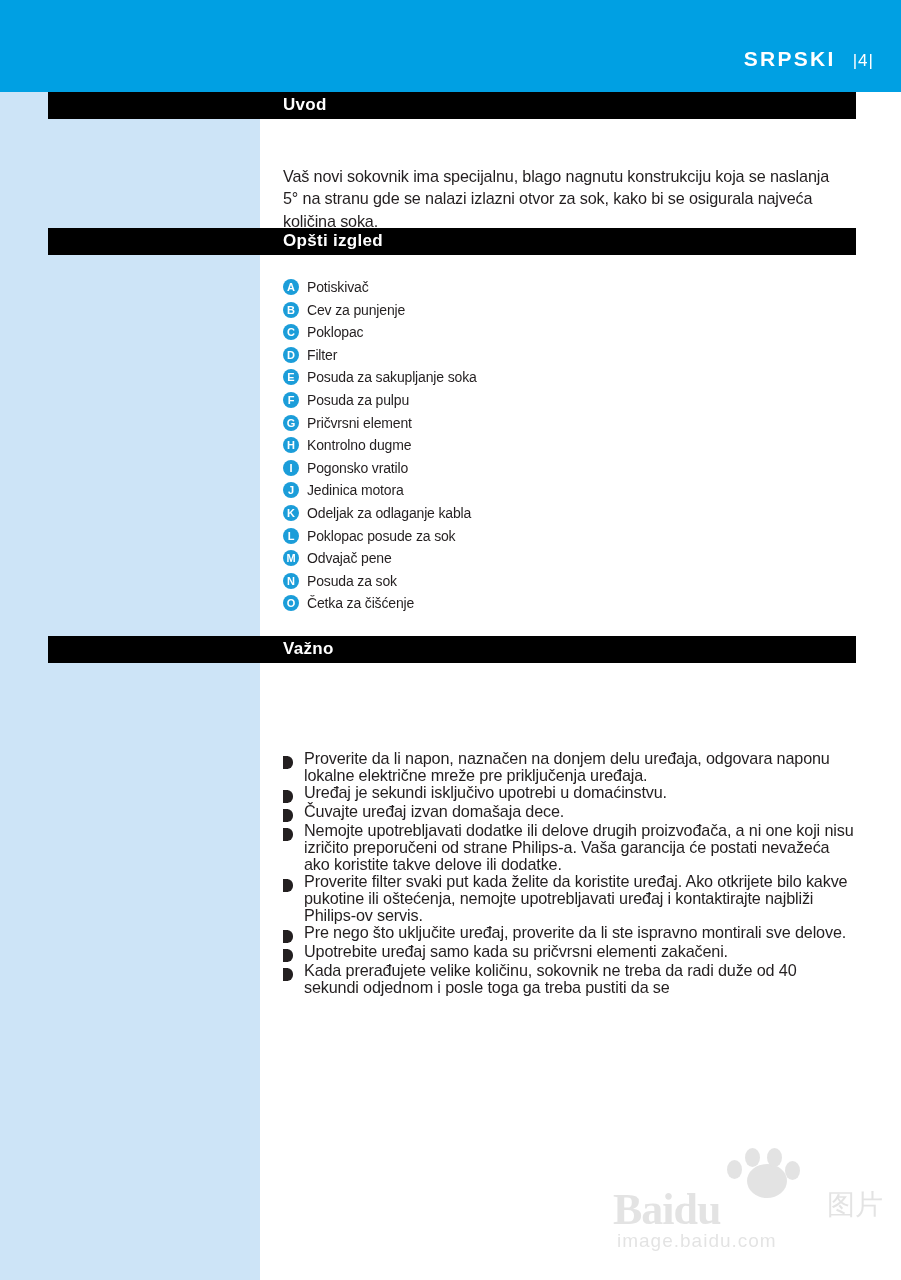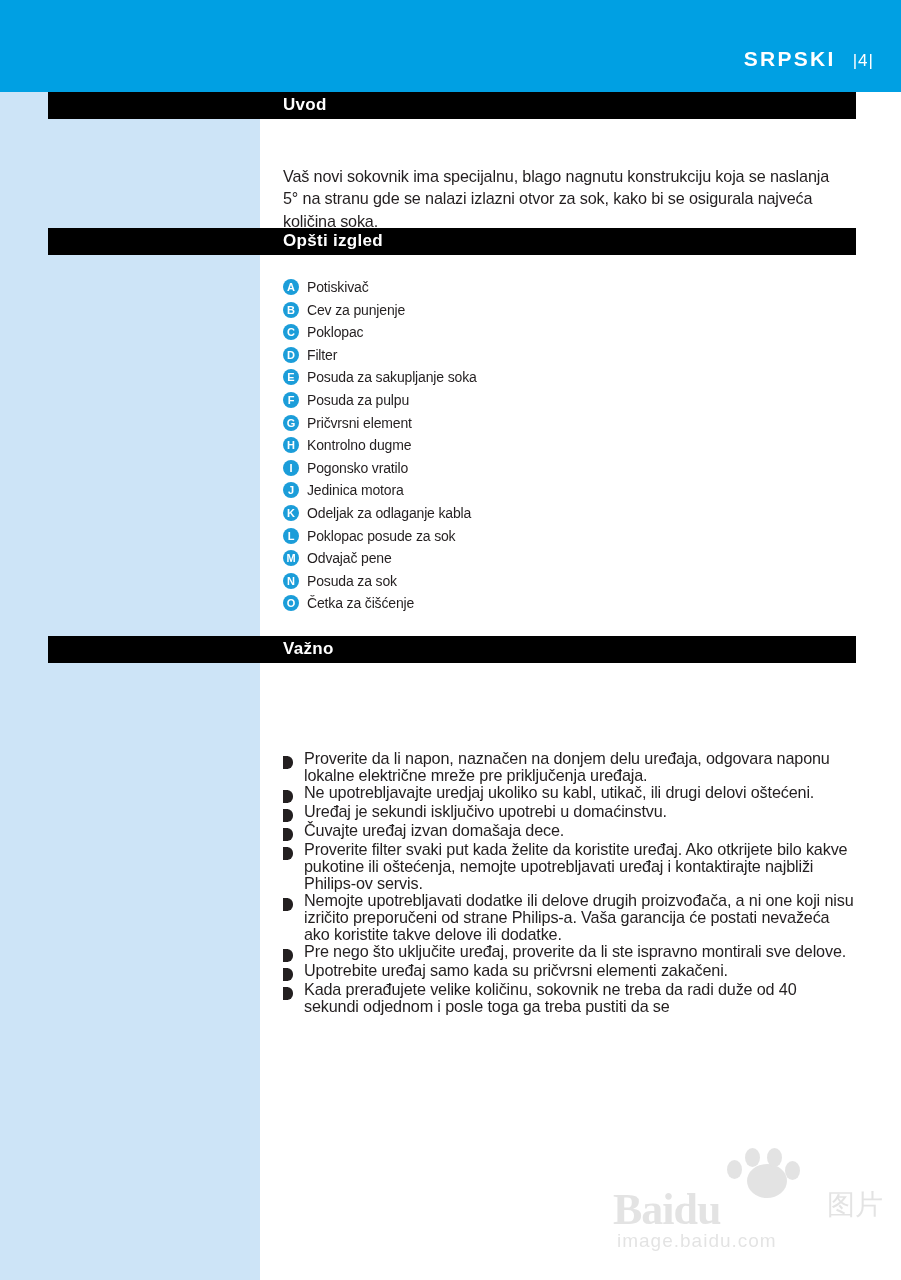--- a/index.html
+++ b/index.html
@@ -323,37 +323,33 @@
       <span class="section-title">Važno</span>
     </div>
 
     <div id="warning-list">
         <div class="warn-row">
           <span class="warn-bullet"></span>
           <span class="warn-text">Proverite da li napon, naznačen na donjem delu uređaja, odgovara naponu lokalne električne mreže pre priključenja uređaja.</span>
         </div>
         <div class="warn-row">
           <span class="warn-bullet"></span>
-          <span class="warn-text">Ne upotrebljavajte uredjaj ukoliko su kabl, utikač, ili drugi delovi oštećeni.</span>
-        </div>
-        <div class="warn-row">
-          <span class="warn-bullet"></span>
           <span class="warn-text">Uređaj je sekundi isključivo upotrebi u domaćinstvu.</span>
         </div>
         <div class="warn-row">
           <span class="warn-bullet"></span>
           <span class="warn-text">Čuvajte uređaj izvan domašaja dece.</span>
         </div>
         <div class="warn-row">
           <span class="warn-bullet"></span>
+          <span class="warn-text">Nemojte upotrebljavati dodatke ili delove drugih proizvođača, a ni one koji nisu izričito preporučeni od strane Philips-a. Vaša garancija će postati nevažeća ako koristite takve delove ili dodatke.</span>
+        </div>
+        <div class="warn-row">
+          <span class="warn-bullet"></span>
           <span class="warn-text">Proverite filter svaki put kada želite da koristite uređaj. Ako otkrijete bilo kakve pukotine ili oštećenja, nemojte upotrebljavati uređaj i kontaktirajte najbliži Philips-ov servis.</span>
-        </div>
-        <div class="warn-row">
-          <span class="warn-bullet"></span>
-          <span class="warn-text">Nemojte upotrebljavati dodatke ili delove drugih proizvođača, a ni one koji nisu izričito preporučeni od strane Philips-a. Vaša garancija će postati nevažeća ako koristite takve delove ili dodatke.</span>
         </div>
         <div class="warn-row">
           <span class="warn-bullet"></span>
           <span class="warn-text">Pre nego što uključite uređaj, proverite da li ste ispravno montirali sve delove.</span>
         </div>
         <div class="warn-row">
           <span class="warn-bullet"></span>
           <span class="warn-text">Upotrebite uređaj samo kada su pričvrsni elementi zakačeni.</span>
         </div>
         <div class="warn-row">

